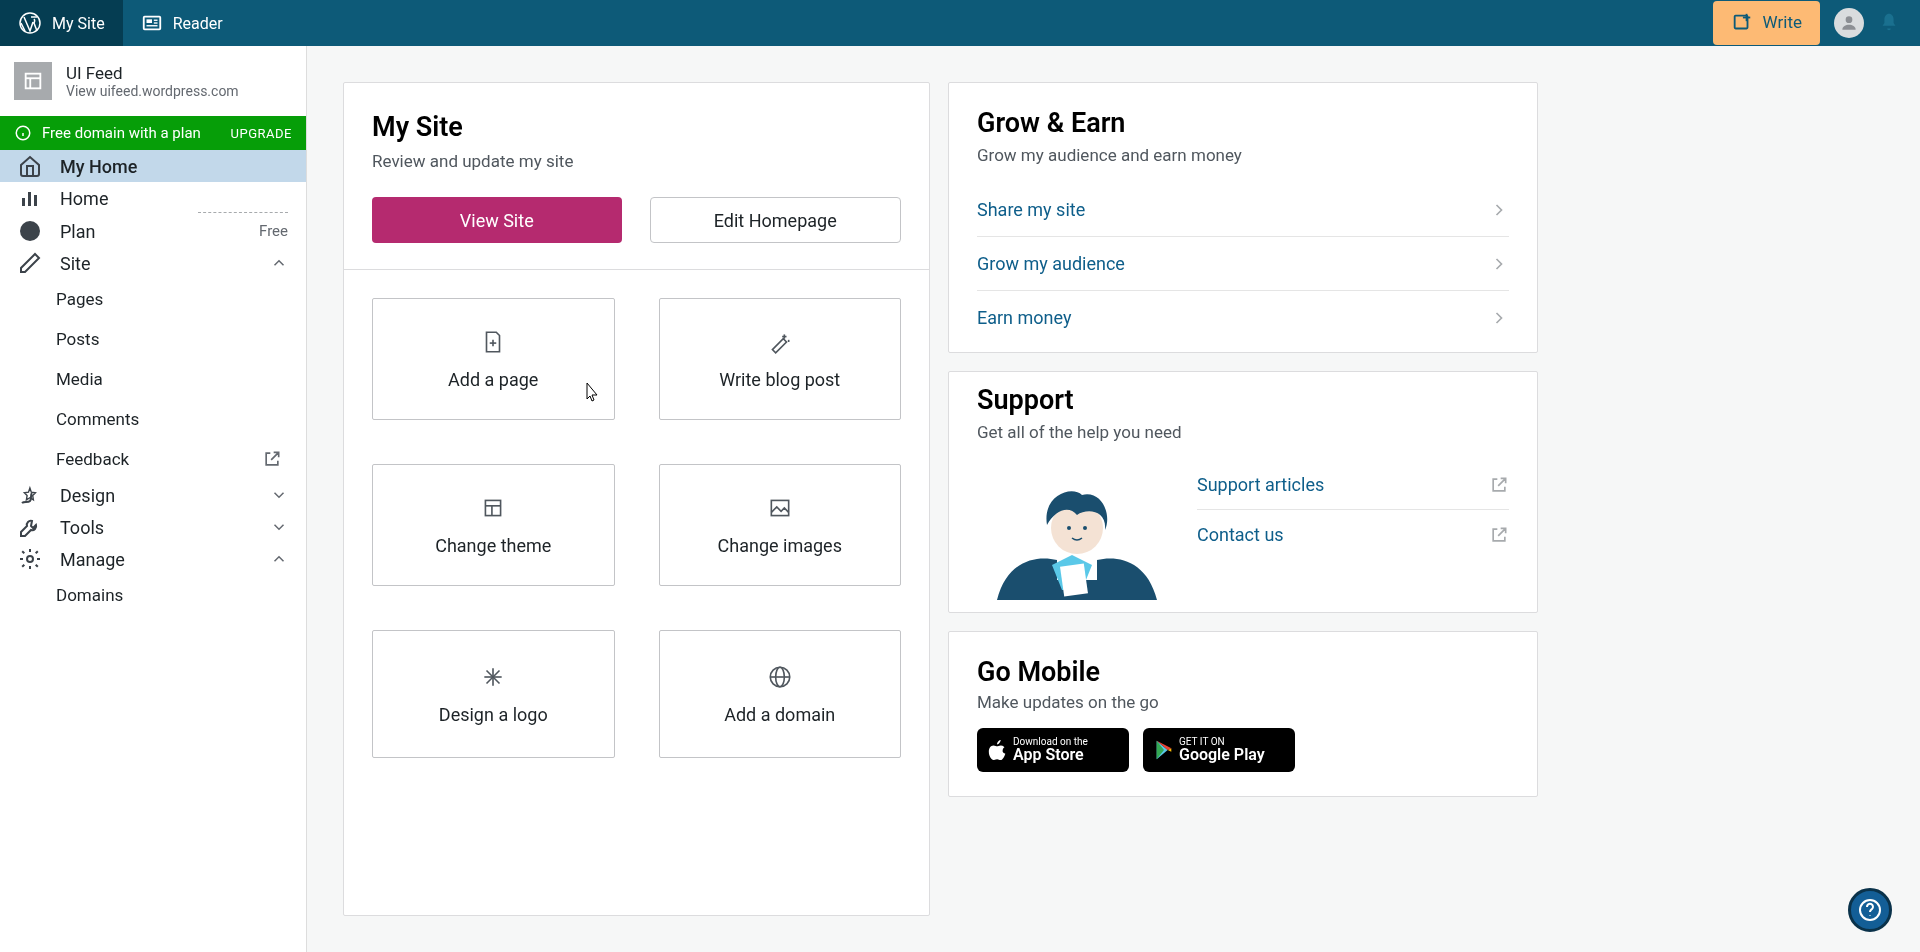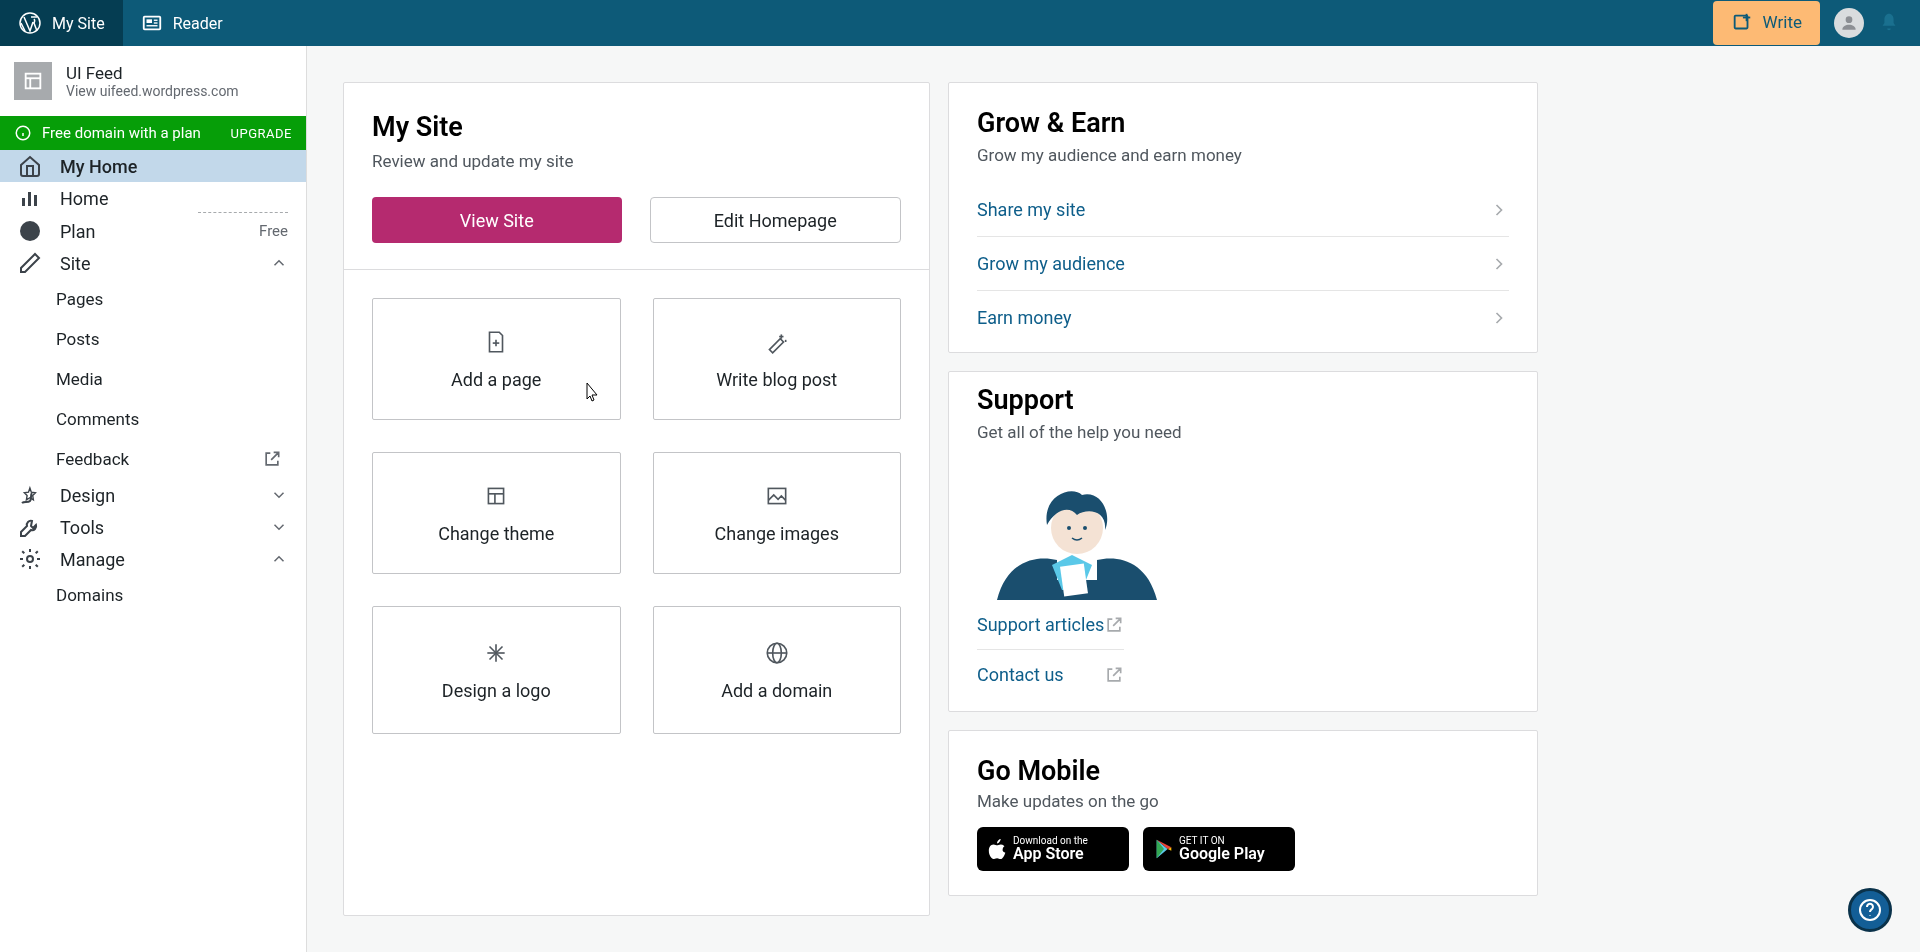--- a/index.html
+++ b/index.html
@@ -73,21 +73,21 @@
   .mysite-card h2 { font-size:27px; margin-bottom:8px; font-weight:600;}
   .mysite-card .sub { color:#50575e; font-size:17px; margin-bottom:26px;}
   .btn-row { display:flex; gap:28px;}
   .btn {
     flex:1; height:46px; display:flex; align-items:center; justify-content:center;
     font-size:18px; border-radius:4px; cursor:pointer; border:1px solid #c3c4c7;
     background:#fff; color:#1d2327;
   }
   .btn.primary { background:#b52a6f; color:#fff; border:none;}
   .tile-grid-wrap { border-top:1px solid #dcdcde; padding:28px; }
-  .tile-grid { display:grid; grid-template-columns:1fr 1fr; gap:32px;}
+  .tile-grid { display:grid; grid-template-columns:1fr 1fr; gap:44px;}
   .tile {
     border:1px solid #c3c4c7; height:122px; border-radius:2px;
     display:flex; flex-direction:column; align-items:center; justify-content:center;
     gap:14px; cursor:pointer; color:#1d2327; font-size:18px;
   }
   .tile svg { width:26px; height:26px; color:#50575e;}
   .tile.sm { height:128px;}
 
   .right-col { width:590px; display:flex; flex-direction:column; gap:18px;}
   .grow-card { padding:24px 28px 8px;}
@@ -97,21 +97,21 @@
     display:flex; justify-content:space-between; align-items:center;
     padding:16px 0; border-bottom:1px solid #e5e5e5; cursor:pointer;
   }
   .link-row:last-child { border-bottom:none;}
   .link-row a { color:#0e5e8a; font-size:18px; text-decoration:none;}
   .link-row svg { width:20px; height:20px; color:#a7aaad;}
 
   .support-card { padding:12px 28px;}
   .support-card h2 { font-size:27px; margin-bottom:6px; font-weight:600;}
   .support-card .sub { color:#50575e; font-size:17px; margin-bottom:18px;}
-  .support-body { display:flex; align-items:flex-start; flex-direction:column;}
+  .support-body { display:flex; align-items:flex-start; gap:20px;}
   .support-img { width:200px; height:140px; flex-shrink:0;}
   .support-links { flex:1;}
   .support-link { display:flex; justify-content:space-between; align-items:center; padding:14px 0; border-bottom:1px solid #e5e5e5; color:#0e5e8a; font-size:18px; cursor:pointer;}
   .support-link:last-child{border-bottom:none;}
   .ext-icon { width:20px; height:20px; color:#a7aaad;}
 
   .mobile-card { padding:24px 28px;}
   .mobile-card h2 { font-size:27px; margin-bottom:4px; font-weight:600;}
   .mobile-card .sub { color:#50575e; font-size:17px; margin-bottom:16px;}
   .store-row { display:flex; gap:14px;}

